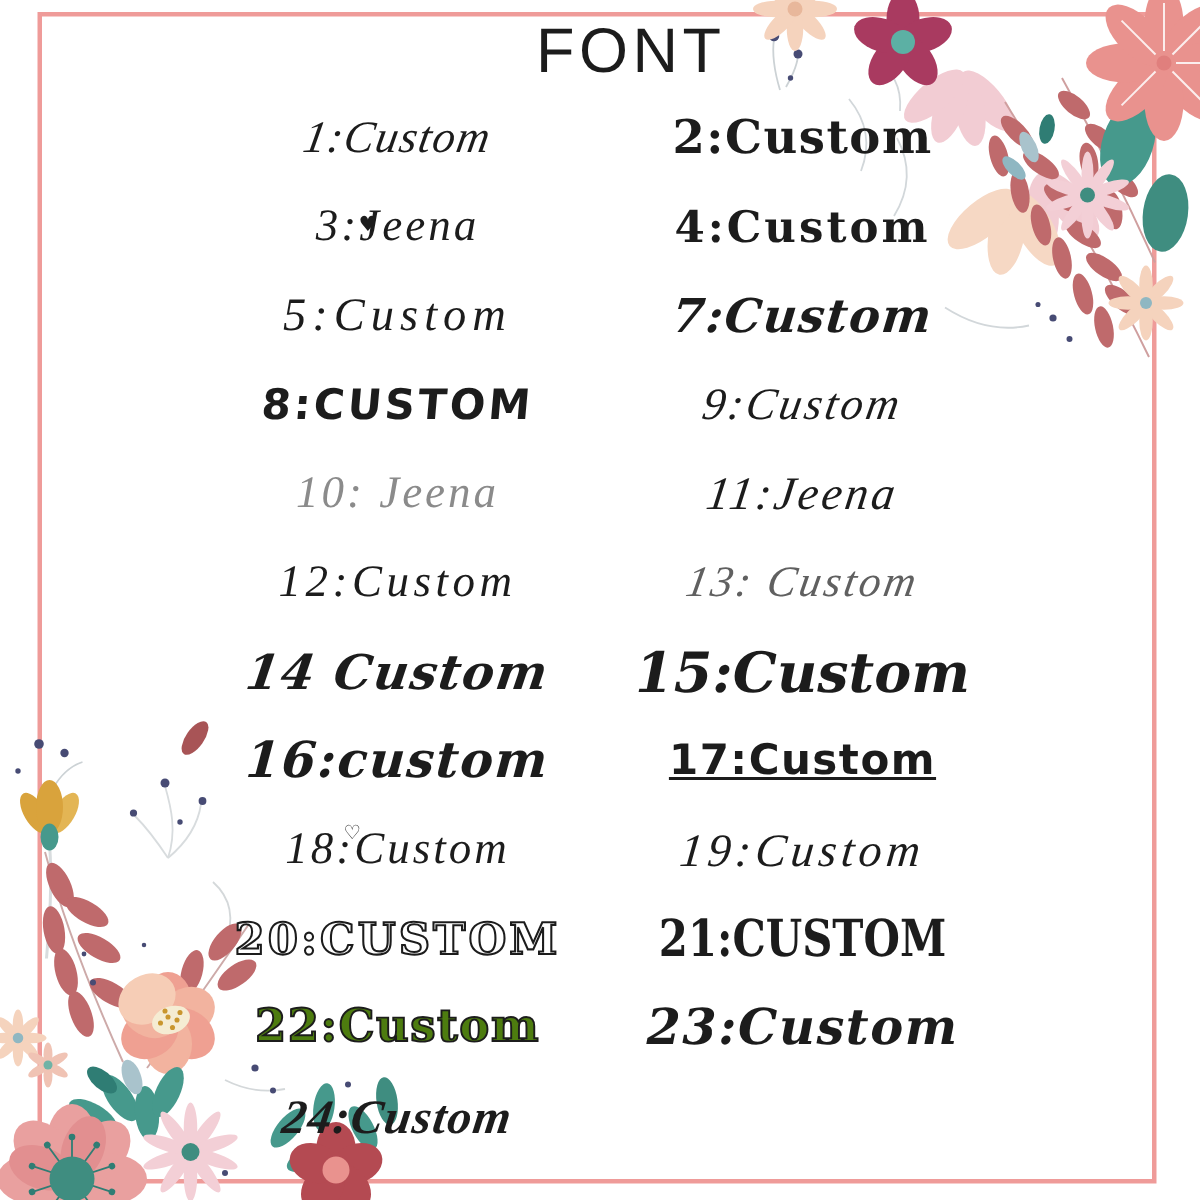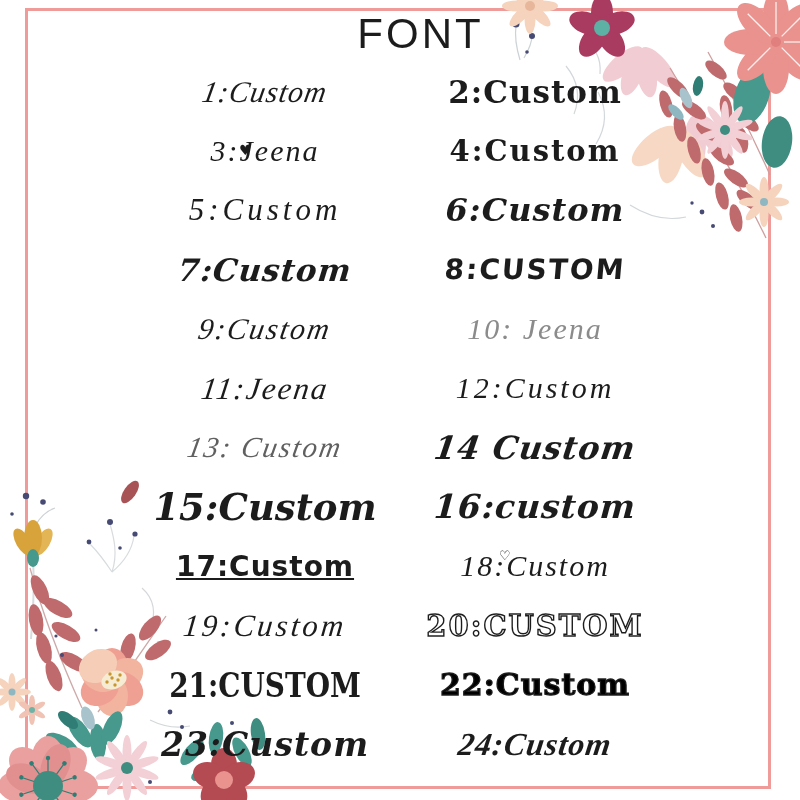--- a/index.html
+++ b/index.html
@@ -44,21 +44,21 @@
   .s12{font:italic 400 30px "Liberation Serif",serif;letter-spacing:3px;}
   .s13{font:italic 400 29px "Liberation Serif",serif;transform:skewX(-10deg);letter-spacing:2px;color:#606060;}
   .s14{font:italic 700 32px "DejaVu Serif",serif;transform:skewX(-8deg);letter-spacing:1px;}
   .s15{font:italic 700 37px "DejaVu Serif",serif;}
   .s16{font:italic 700 33px "DejaVu Serif",serif;transform:skewX(-4deg);letter-spacing:1px;}
   .s17{font:700 28px "DejaVu Sans",sans-serif;letter-spacing:1px;text-decoration:underline;}
   .s18{font:italic 400 30px "Liberation Serif",serif;letter-spacing:2px;}
   .s19{font:italic 400 31px "Liberation Serif",serif;letter-spacing:3px;transform:skewX(-6deg);}
   .s20{font:700 29px "DejaVu Serif",serif;letter-spacing:2px;color:#fff;-webkit-text-stroke:1.4px #1c1c1c;}
   .s21{font:700 34px "DejaVu Serif",serif;transform:scaleX(0.82);}
-  .s22{font:700 30px "DejaVu Serif",serif;letter-spacing:1px;color:#000000;-webkit-text-stroke:1.3px #1c1c1c;}
+  .s22{font:700 30px "DejaVu Serif",serif;letter-spacing:1px;color:#4d7c0f;-webkit-text-stroke:1.3px #1c1c1c;}
   .s23{font:italic 700 33px "DejaVu Serif",serif;letter-spacing:1px;}
   .s24{font:italic 700 32px "Liberation Serif",serif;transform:skewX(-8deg);letter-spacing:1px;}
 
   
   .s3::before{
     content:attr(data-deco);position:absolute;left:calc(50% - 26px);top:21px;
     font:400 14px "DejaVu Sans",sans-serif;font-style:normal;color:#1c1c1c;
   }
   .s18::before{
     content:attr(data-deco);position:absolute;left:calc(50% - 36px);top:11px;
@@ -71,21 +71,20 @@
 <div class="frame"></div>
 
 <div class="title">FONT</div>
 
 <div class="grid">
   <div class="cell s1">1:Custom</div>
   <div class="cell s2">2:Custom</div>
   <div class="cell s3" data-deco="♥">3:Jeena</div>
   <div class="cell s4">4:Custom</div>
   <div class="cell s5">5:Custom</div>
-  <div class="cell s6">6:Custom</div>
   <div class="cell s7">7:Custom</div>
   <div class="cell s8">8:CUSTOM</div>
   <div class="cell s9">9:Custom</div>
   <div class="cell s10">10: Jeena</div>
   <div class="cell s11">11:Jeena</div>
   <div class="cell s12">12:Custom</div>
   <div class="cell s13">13: Custom</div>
   <div class="cell s14">14 Custom</div>
   <div class="cell s15">15:Custom</div>
   <div class="cell s16">16:custom</div>

